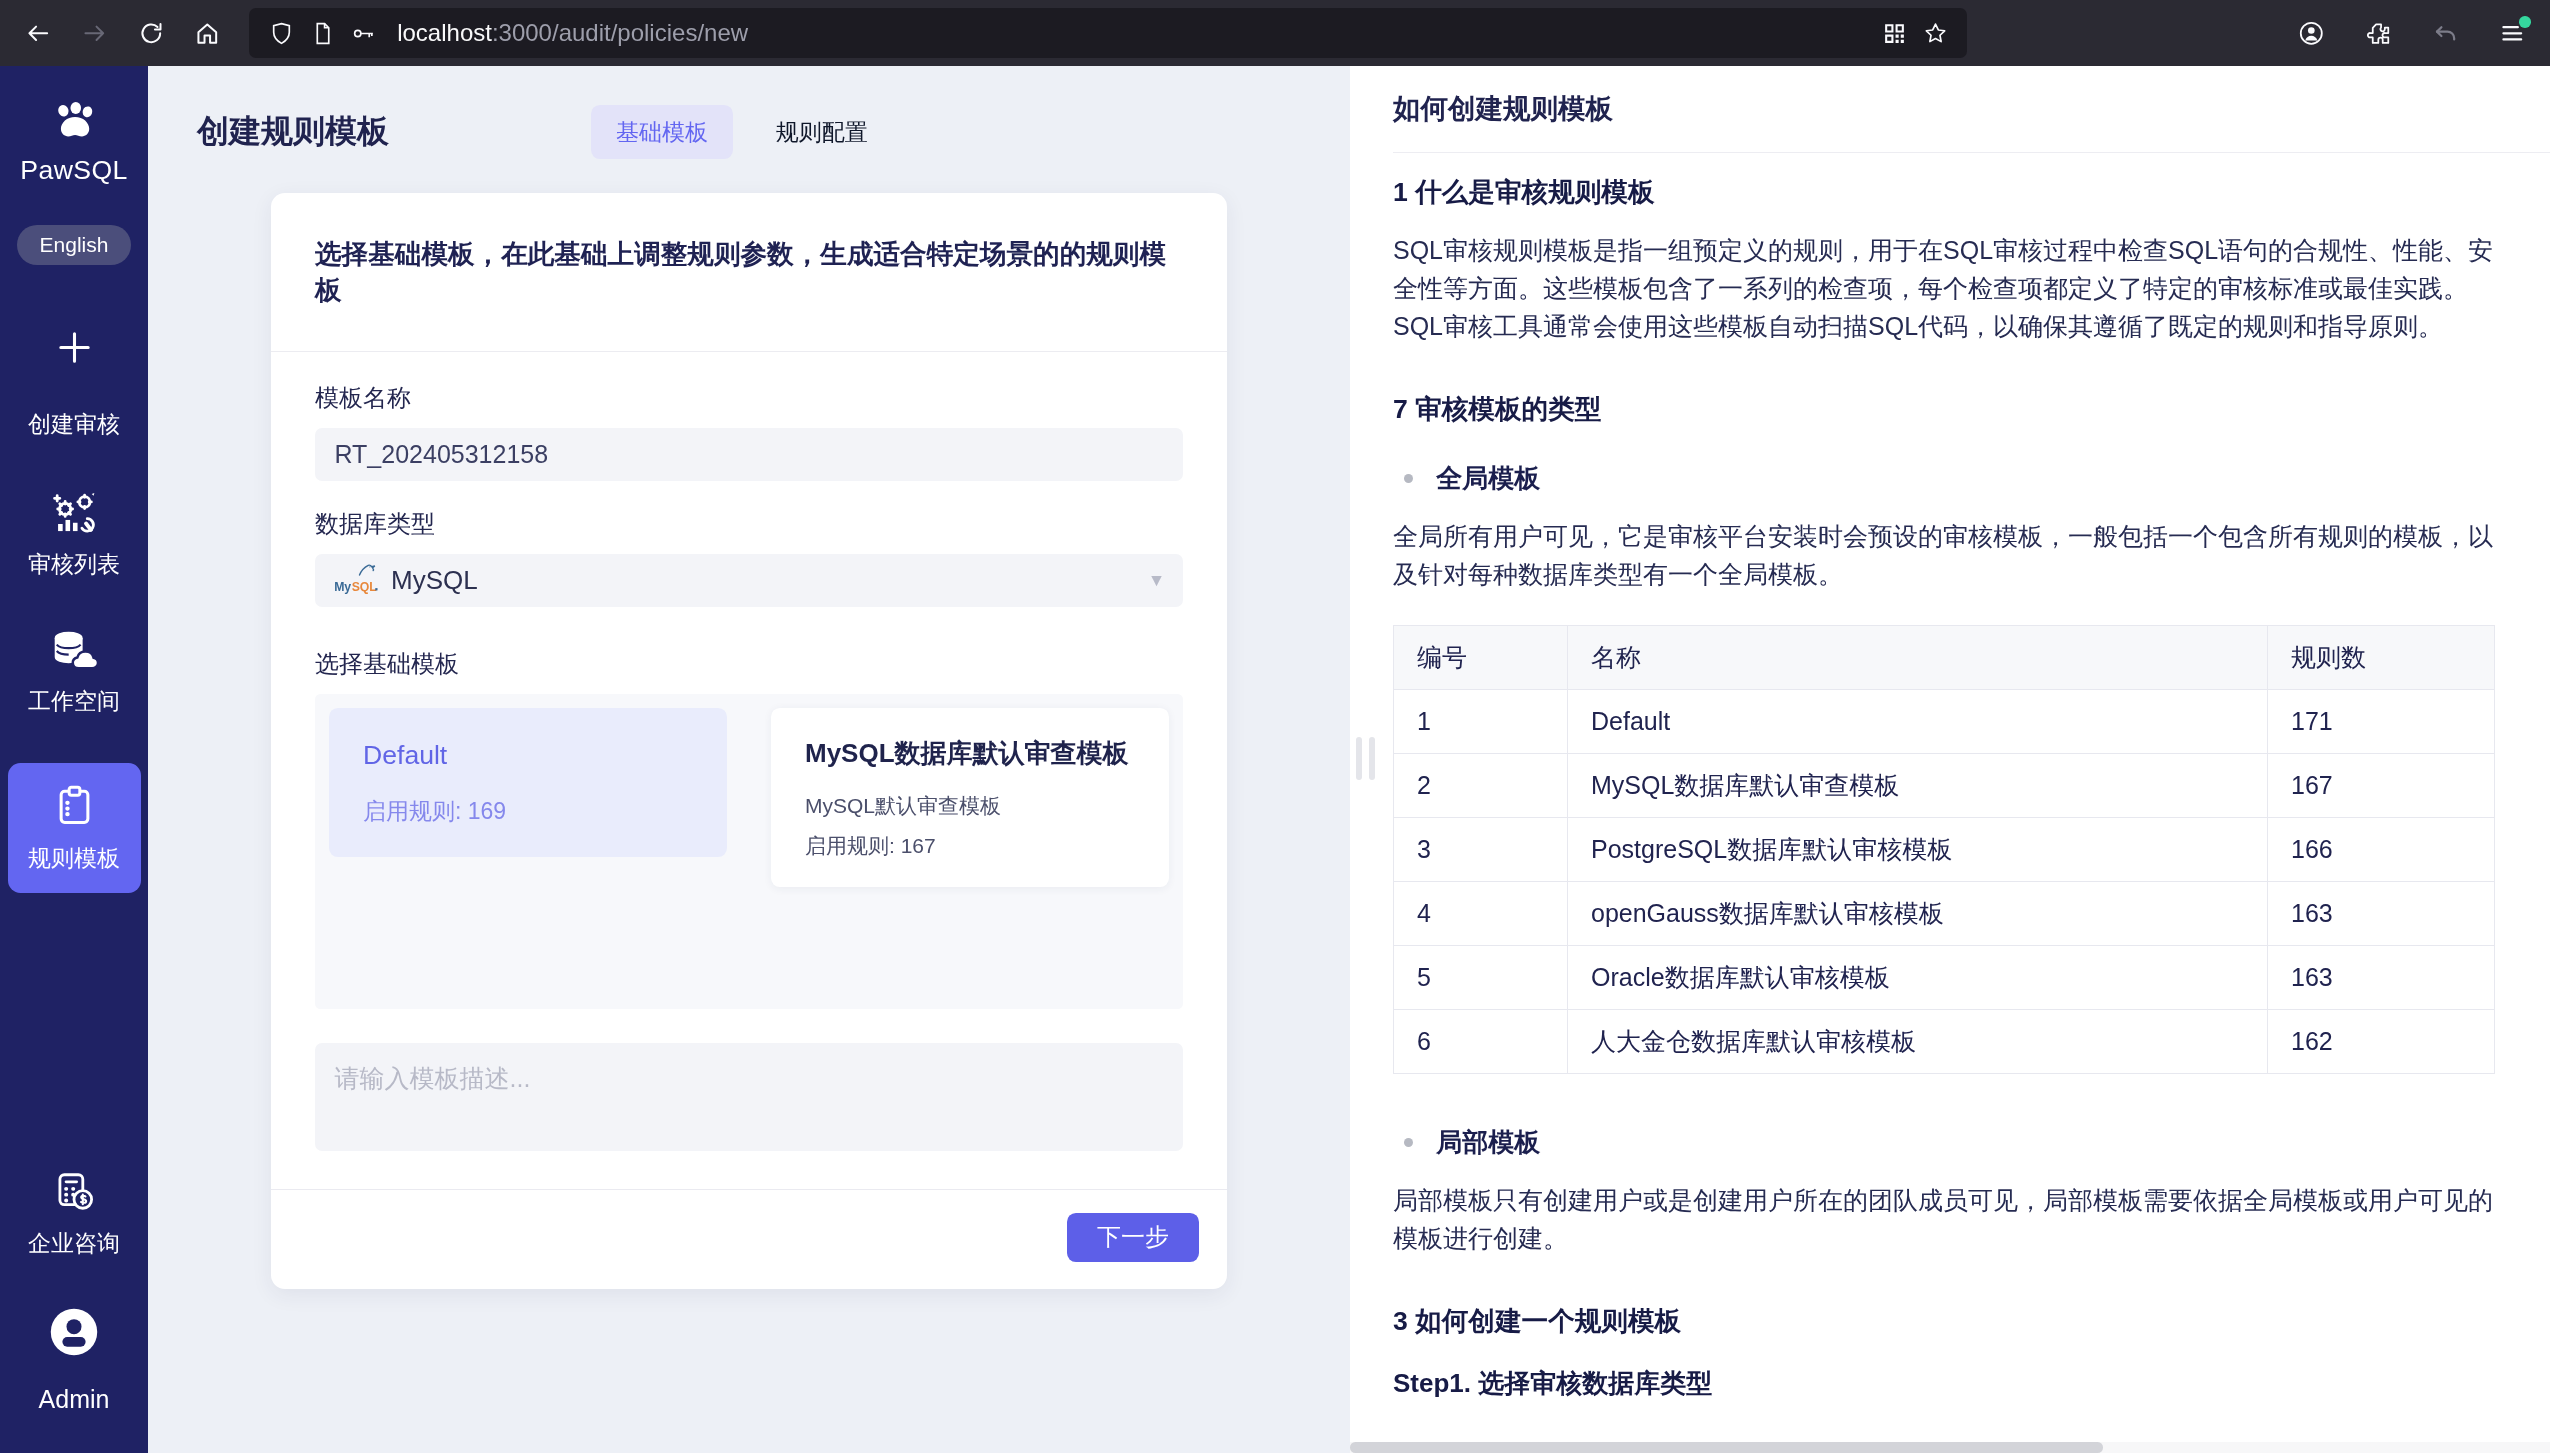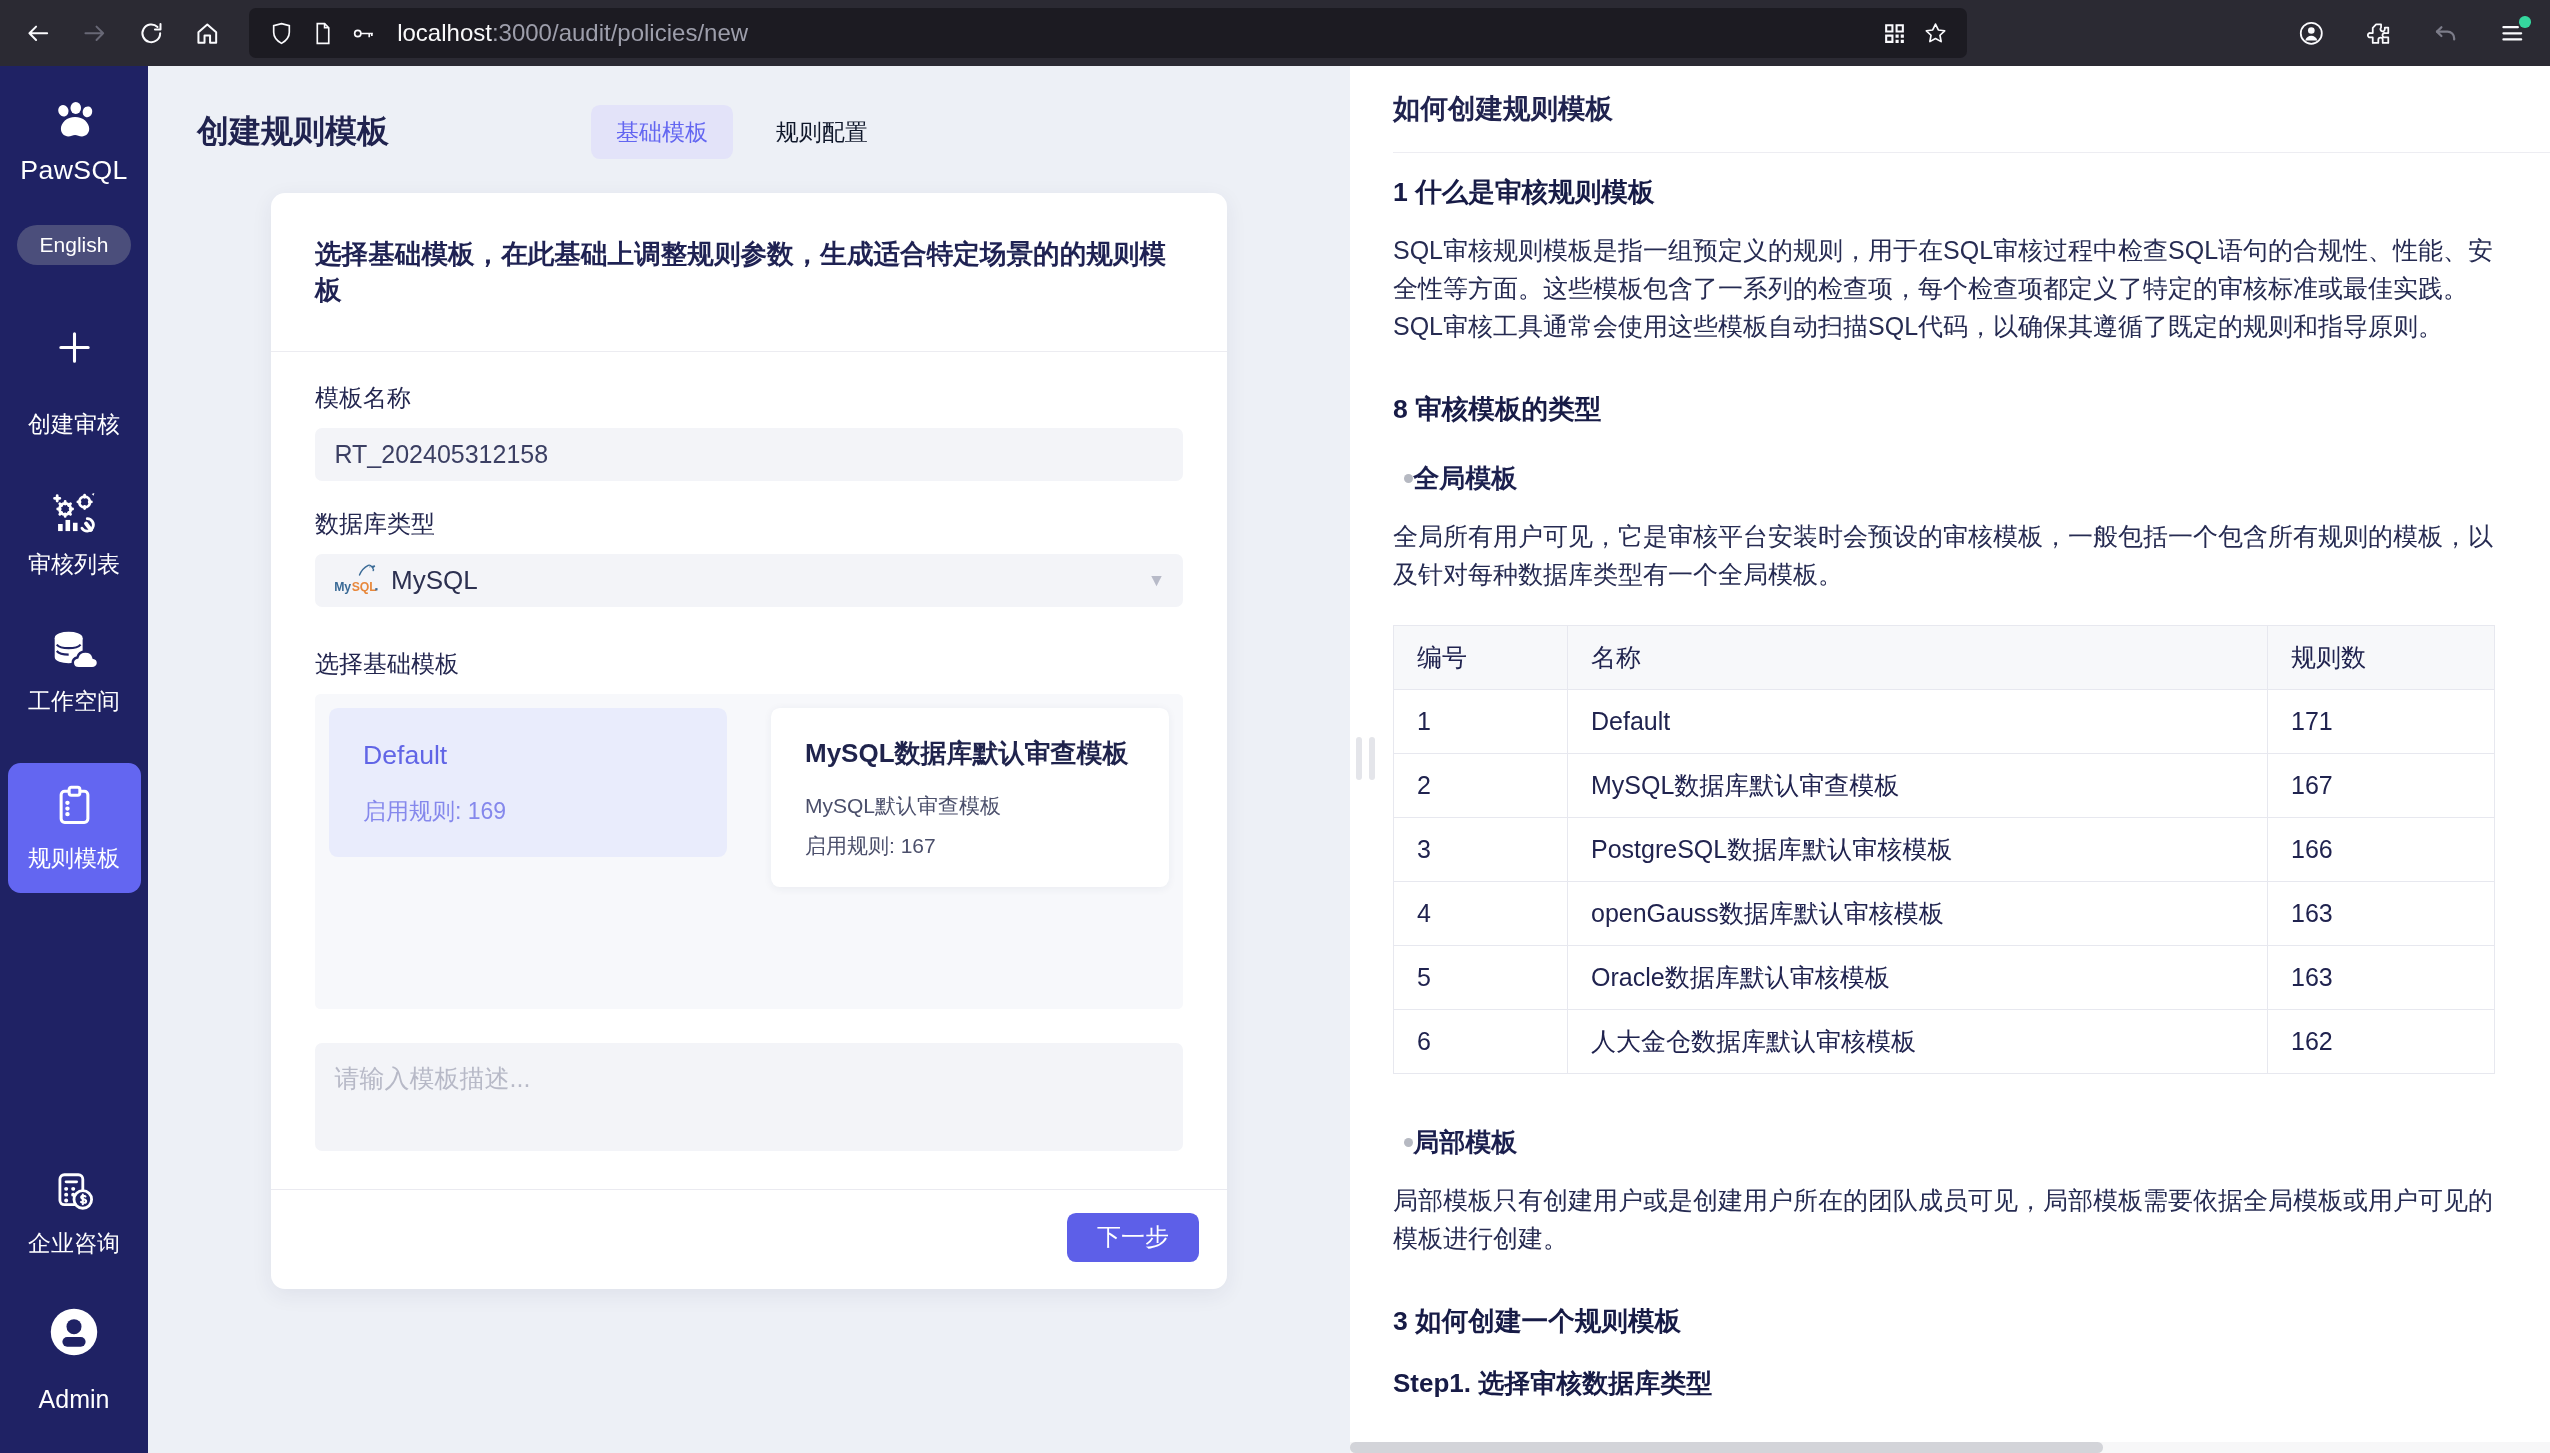--- a/index.html
+++ b/index.html
@@ -66,21 +66,21 @@
   .next-btn { background:#5d5fe8; color:#ffffff; border:none; border-radius:8.9px; font-size:24px; padding:8.9px 30px; cursor:pointer; }
 
   
   .help { position:absolute; top:66px; left:1350px; right:0; bottom:0; background:#ffffff; overflow:hidden; padding-left:43px; }
   .help-head { height:87px; display:flex; align-items:center; border-bottom:0.9px solid #ededf2; }
   .help-title { font-size:27.5px; font-weight:600; color:#20234f; }
   .help-body { padding-right:55px; }
   .h-sec { font-size:26.6px; font-weight:bold; color:#171b46; }
   .s1 { margin-top:21px; } .s2 { margin-top:46px; } .s3 { margin-top:46px; }
   .h-p { font-size:25px; line-height:38px; color:#262b52; margin-top:21px; }
-  .bullet-row { display:flex; align-items:center; margin-top:34px; padding-left:10.6px; }
+  .bullet-row { display:flex; align-items:center; gap:23px; margin-top:34px; padding-left:10.6px; }
   .bullet-dot { width:9.7px; height:9.7px; border-radius:50%; background:#b6b9c2; flex:0 0 auto; }
   .bullet-lbl { font-size:26px; font-weight:bold; color:#1b1f4e; }
   .tpl-table { margin-top:32px; width:100%; border-collapse:collapse; }
   .tpl-table th, .tpl-table td { border:0.9px solid #e7e8ef; font-size:25px; color:#20234f; text-align:left; padding:0 0 0 23px; height:64px; font-weight:normal; }
   .tpl-table th { background:#f7f8fa; }
   .h-step { font-size:26px; font-weight:bold; color:#171b46; margin-top:26.6px; }
   .drag-handle { position:absolute; left:6.2px; top:671px; display:flex; gap:6.2px; cursor:col-resize; }
   .drag-handle i { display:block; width:6.2px; height:43px; border-radius:3.5px; background:#e4e5ea; }
   .h-scrollbar { position:absolute; left:0; right:0; bottom:0; height:11.5px; background:#f7f7f8; }
   .h-scrollbar .thumb { position:absolute; left:0; top:0; height:11.5px; width:753px; background:#d3d4d9; border-radius:5.3px; }
@@ -314,21 +314,21 @@
       <i></i>
       <i></i>
     </div>
   <div class="help-head">
     <span class="help-title">如何创建规则模板</span>
   </div>
   <div class="help-body">
     <div class="h-sec s1">1 什么是审核规则模板</div>
     <p class="h-p">SQL审核规则模板是指一组预定义的规则，用于在SQL审核过程中检查SQL语句的合规性、性能、安全性等方面。这些模板包含了一系列的检查项，每个检查项都定义了特定的审核标准或最佳实践。SQL审核工具通常会使用这些模板自动扫描SQL代码，以确保其遵循了既定的规则和指导原则。</p>
 
-    <div class="h-sec s2">8 审核模板的类型</div>
+    <div class="h-sec s2">7 审核模板的类型</div>
 
     <div class="bullet-row">
       <span class="bullet-dot"></span>
       <span class="bullet-lbl">全局模板</span>
     </div>
     <p class="h-p">全局所有用户可见，它是审核平台安装时会预设的审核模板，一般包括一个包含所有规则的模板，以及针对每种数据库类型有一个全局模板。</p>
 
     <table class="tpl-table">
       <colgroup>
           <col style="width:174px">

